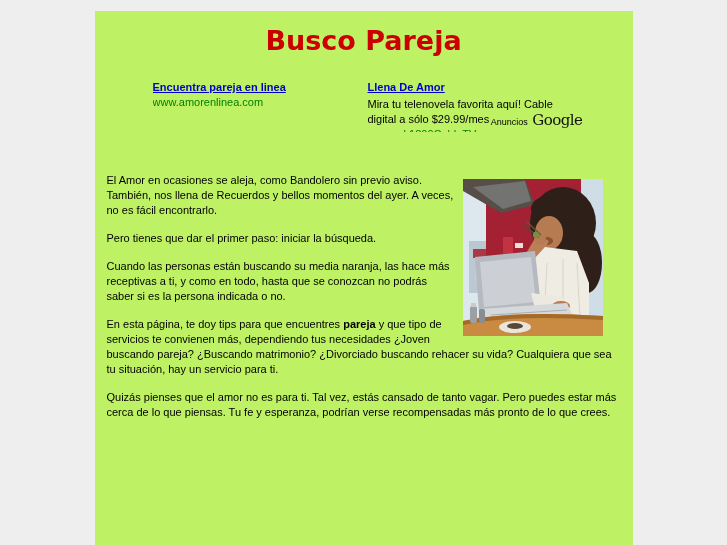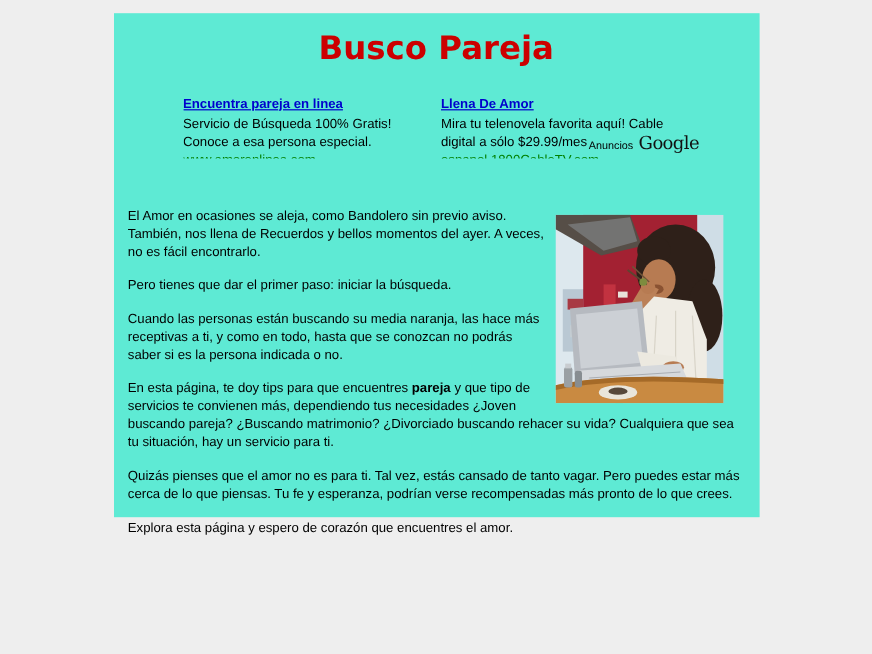--- a/index.html
+++ b/index.html
@@ -6,23 +6,23 @@
   html, body { margin: 0; padding: 0; }
   body {
     width: 727px;
     height: 545px;
     background: #eeeeee;
     font-family: "Liberation Sans", sans-serif;
     overflow: hidden;
   }
   .page {
     width: 538px;
-    height: 420px;
+    height: 534px;
     margin: 11px auto 0;
-    background: #5eead4;
+    background: #bef264;
     position: relative;
   }
   .page-title {
     margin: 0;
     padding-top: 15px;
     text-align: center;
     font-family: "DejaVu Sans", sans-serif;
     font-weight: bold;
     font-size: 27px;
     line-height: 30px;
@@ -102,21 +102,20 @@
 </head>
 <body>
 
 <div class="page">
 
   <h1 class="page-title">Busco Pareja</h1>
 
   <div class="ads">
     <div class="ad ad-1">
       <a class="ad-title">Encuentra pareja en linea</a>
-      <div class="ad-body">Servicio de Búsqueda 100% Gratis! Conoce a esa persona especial.</div>
       <div class="ad-url">www.amorenlinea.com</div>
     </div>
     <div class="ad ad-2">
       <a class="ad-title">Llena De Amor</a>
       <div class="ad-body">Mira tu telenovela favorita aquí! Cable digital a sólo $29.99/mes</div>
       <div class="ad-url">espanol.1800CableTV.com</div>
     </div>
     <div class="ads-branding">
       <span class="anuncios">Anuncios</span>
       <span class="google">Google</span>
@@ -185,16 +184,15 @@
       </svg>
     </div>
 
     <p>El Amor en ocasiones se aleja, como Bandolero sin previo aviso. También, nos llena de Recuerdos y bellos momentos del ayer. A veces, no es fácil encontrarlo.</p>
     <p>Pero tienes que dar el primer paso: iniciar la búsqueda.</p>
     <p>Cuando las personas están buscando su media naranja, las hace más receptivas a ti, y como en todo, hasta que se conozcan no podrás saber si es la persona indicada o no.</p>
 
     <p><span>En esta página, te doy tips para que encuentres </span><span class="bold">pareja</span><span> y que tipo de servicios te convienen más, dependiendo tus necesidades ¿Joven buscando pareja? ¿Buscando matrimonio? ¿Divorciado buscando rehacer su vida? Cualquiera que sea tu situación, hay un servicio para ti.</span></p>
 
     <p>Quizás pienses que el amor no es para ti. Tal vez, estás cansado de tanto vagar. Pero puedes estar más cerca de lo que piensas. Tu fe y esperanza, podrían verse recompensadas más pronto de lo que crees.</p>
-    <p>Explora esta página y espero de corazón que encuentres el amor.</p>
 
   </div>
 </div>
 
 </body></html>

